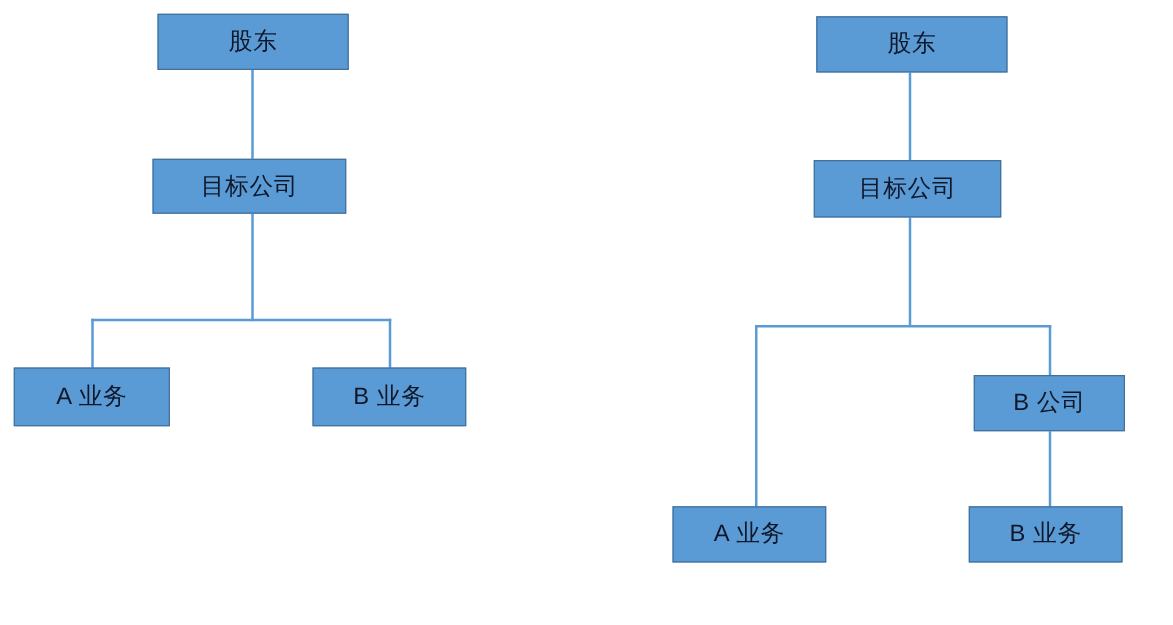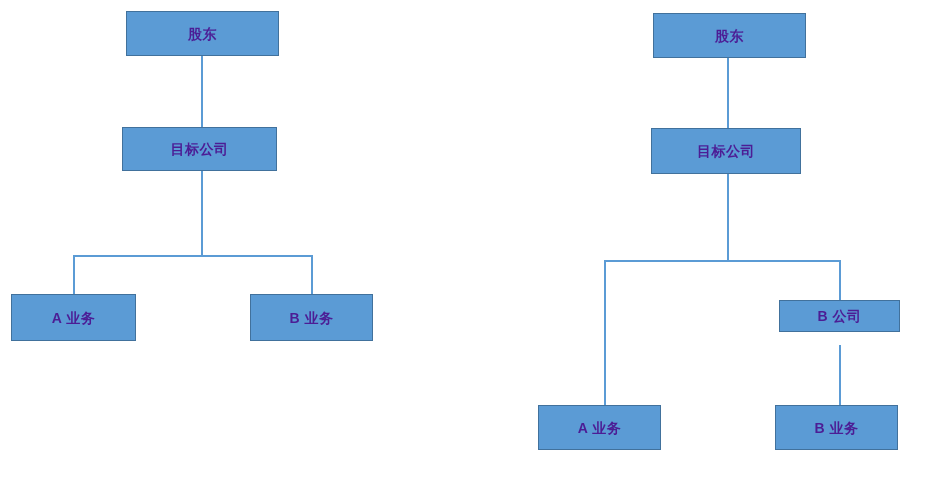--- a/index.html
+++ b/index.html
@@ -17,31 +17,30 @@
     position: relative;
     width: 938px;
     height: 500px;
     background: #ffffff;
   }
   .node {
     position: absolute;
     box-sizing: border-box;
     background: #5B9BD5;
     border: 1px solid #41719C;
-    color: #4c1d95;
+    color: #0f172a;
     display: flex;
     align-items: center;
     justify-content: center;
-    font-size: 14px;
+    font-size: 19px;
     line-height: 1;
     letter-spacing: 0.5px;
     z-index: 3;
     text-align: center;
     white-space: nowrap;
-    font-weight: bold;
   }
   .edge {
     position: absolute;
     background: #5B9BD5;
     z-index: 1;
   }
   .edge.v { width: 2px; }
   .edge.h { height: 2px; }
 </style>
 </head>
@@ -81,20 +80,20 @@
     <div class="edge v" style="left:604px; top:260px; height:146px;"></div>
 
     <div class="edge v" style="left:839px; top:260px; height:41px;"></div>
 
     <div class="edge v" style="left:839px; top:345px; height:61px;"></div>
 
     <div class="node" style="left:653px; top:13px; width:153px; height:45px;">股东</div>
 
     <div class="node" style="left:651px; top:128px; width:150px; height:46px;">目标公司</div>
 
-    <div class="node" style="left:779px; top:300px; width:121px; height:32px;">B 公司</div>
+    <div class="node" style="left:779px; top:300px; width:121px; height:45px;">B 公司</div>
 
     <div class="node" style="left:538px; top:405px; width:123px; height:45px;">A 业务</div>
 
     <div class="node" style="left:775px; top:405px; width:123px; height:45px;">B 业务</div>
   </div>
 
 </div>
 
 </body></html>

